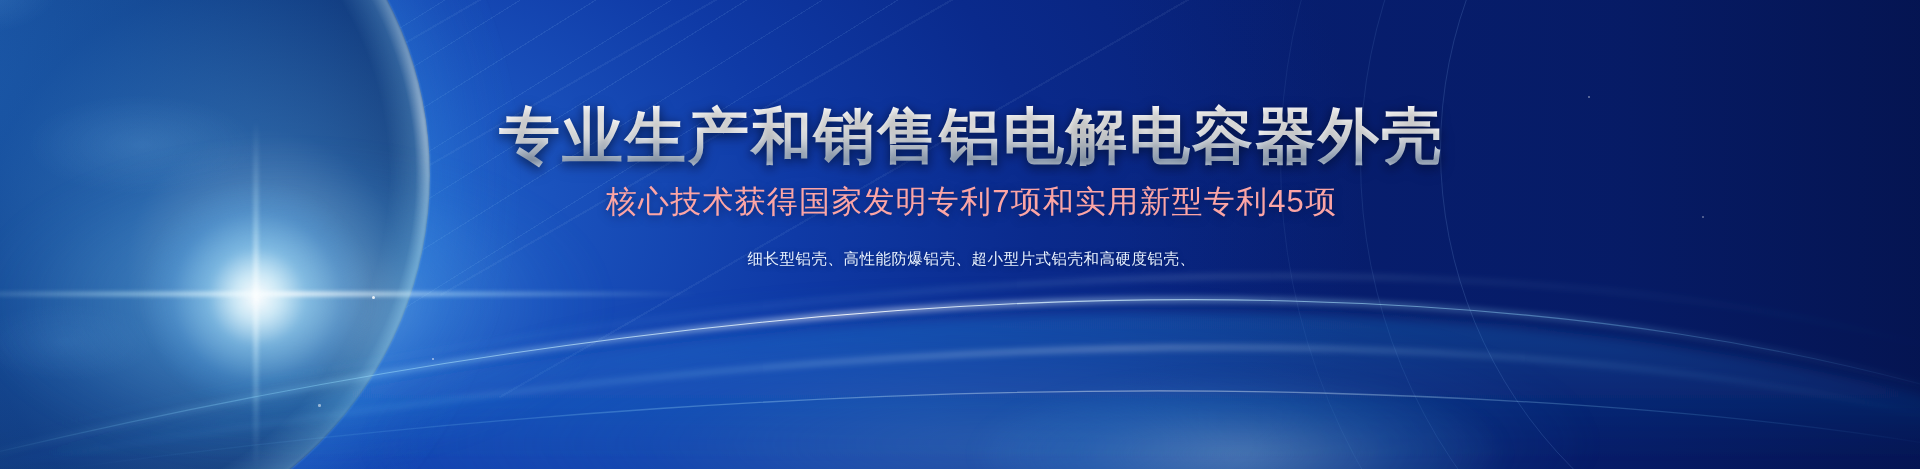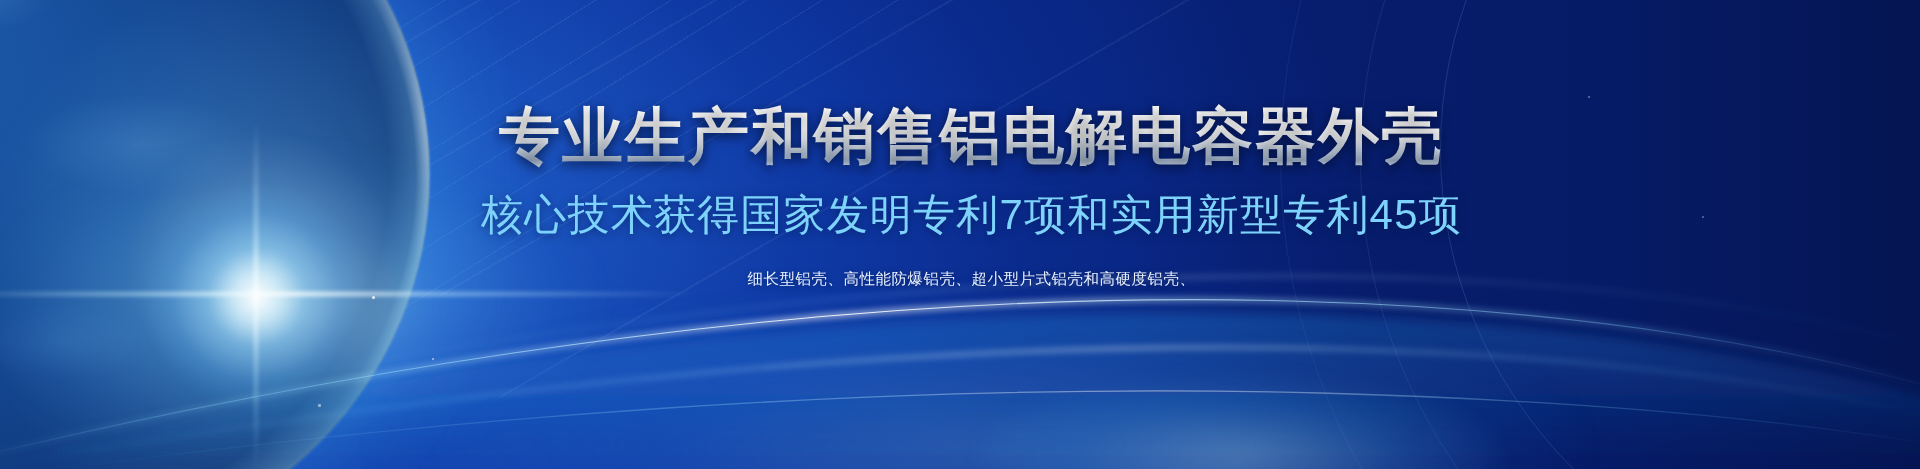--- a/index.html
+++ b/index.html
@@ -272,25 +272,25 @@
     background: linear-gradient(180deg, #ffffff 0%, #ffffff 40%, #f2f6fb 54%, #c7d3e2 72%, #9fb0c6 88%, #cfd9e6 100%);
     -webkit-background-clip: text;
     background-clip: text;
     color: transparent;
     -webkit-text-fill-color: transparent;
     text-shadow: 0 2px 10px rgba(0,0,0,0.28);
     filter: drop-shadow(0 3px 6px rgba(2,16,60,0.55));
   }
 
   .subhead {
-    margin-top: 19px;
-    font-size: 42px;
+    margin-top: 13px;
+    font-size: 31px;
     font-weight: 400;
     letter-spacing: 1.2px;
-    color: #7dd3fc;
+    color: #fca5a5;
     white-space: nowrap;
     text-shadow: 0 2px 8px rgba(3,20,70,0.6);
   }
 
   .notes {
     margin-top: 23px;
     text-align: left;
     color: #eaf3ff;
     font-size: 15.5px;
     line-height: 1.72;

